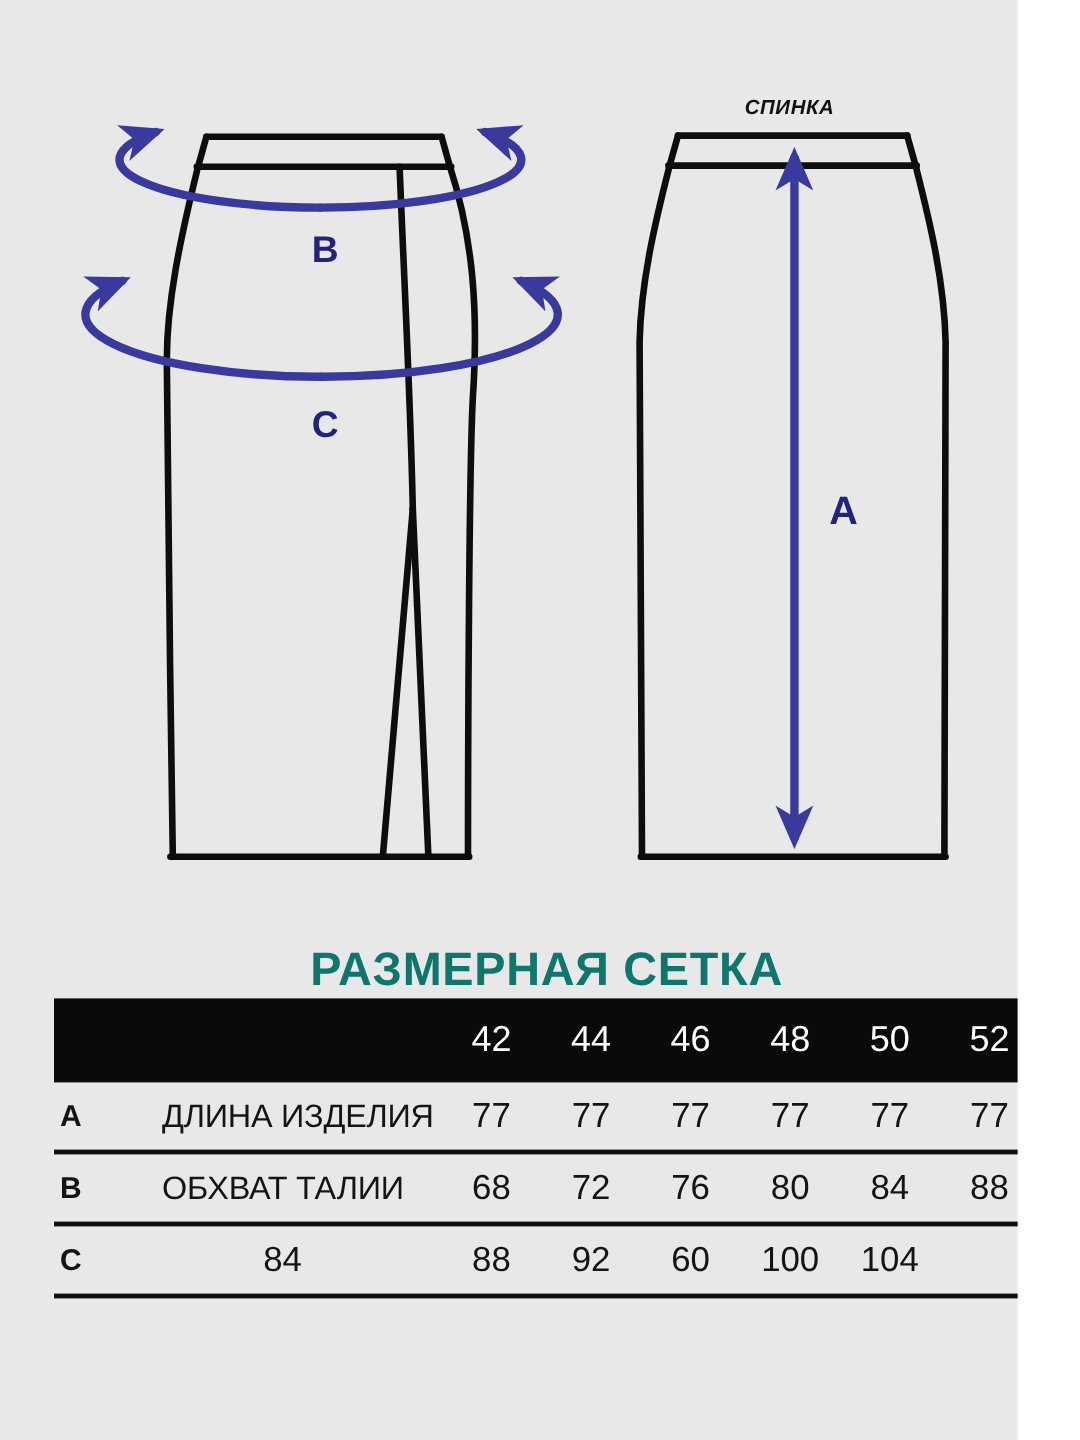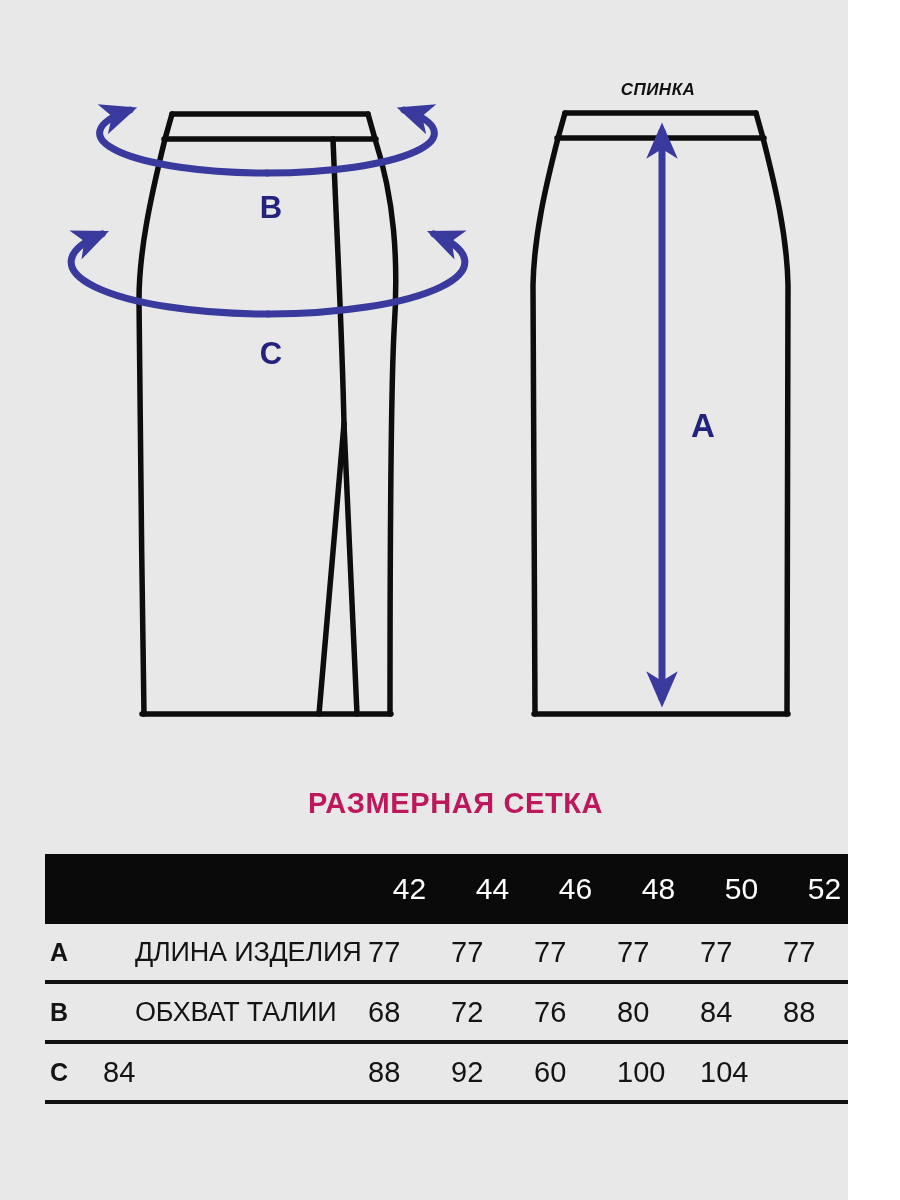--- a/index.html
+++ b/index.html
@@ -20,40 +20,39 @@
     font-family:"Liberation Sans", sans-serif;
     font-weight:bold;
     font-style:italic;
     fill:#111111;
     letter-spacing:0.5px;
   }
   .table-title{
     position:absolute;
     left:45px;top:787px;width:821px;
     text-align:center;
-    font-size:29px;
+    font-size:39px;
     font-weight:600;
     letter-spacing:0.6px;
-    color:#be185d;
+    color:#0f766e;
   }
   .size-table{
     position:absolute;
     left:45px;top:832px;width:821px;
   }
   .grid-row{
     display:grid;
     grid-template-columns:58px 265px repeat(6, 1fr);
     align-items:center;
     box-sizing:border-box;
   }
   .header-row{
     height:70px;
     background:#0a0a0a;
     color:#ffffff;
-    margin-top:22px;
   }
   .header-cell{
     text-align:center;
     font-size:30px;
     font-weight:400;
   }
   .data-row{
     height:60px;
     border-bottom:4px solid #111111;
     color:#141414;
@@ -63,20 +62,21 @@
     font-size:25px;
     padding-left:5px;
   }
   .label-cell{
     font-size:27px;
     letter-spacing:-0.2px;
     white-space:nowrap;
     margin-left:32px;
   }
   .value-cell{
+    text-align:center;
     font-size:29px;
   }
 </style>
 </head>
 <body>
 
 <div class="page">
 
   <svg class="diagram-svg" width="900" height="780" viewBox="0 0 900 780">
     <defs>

